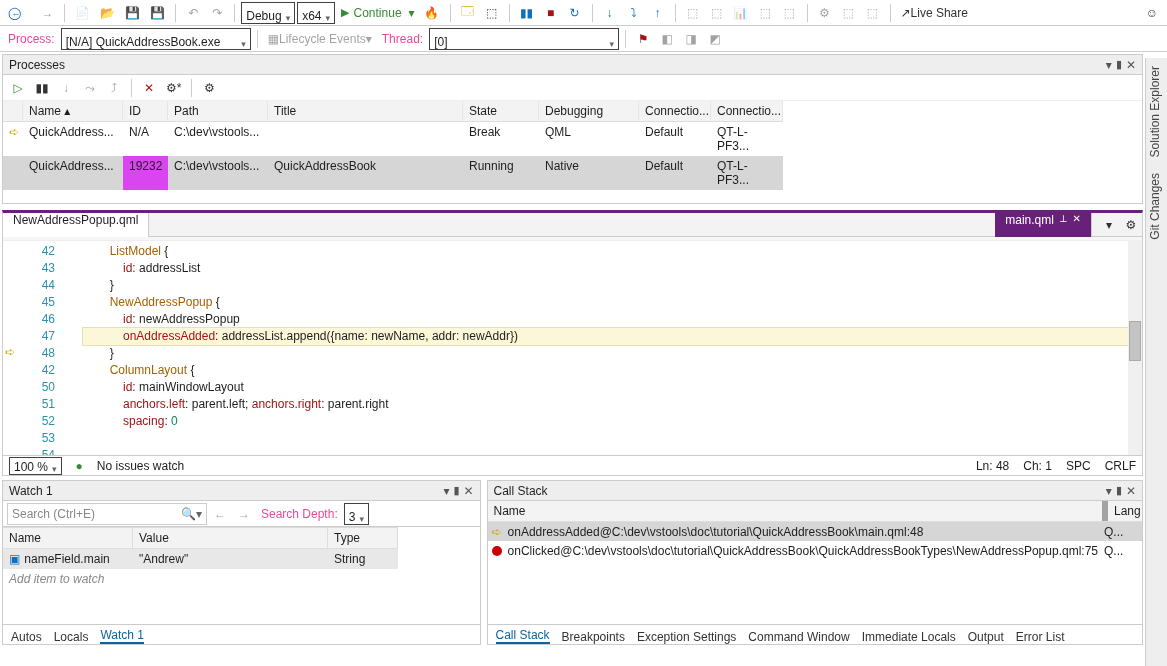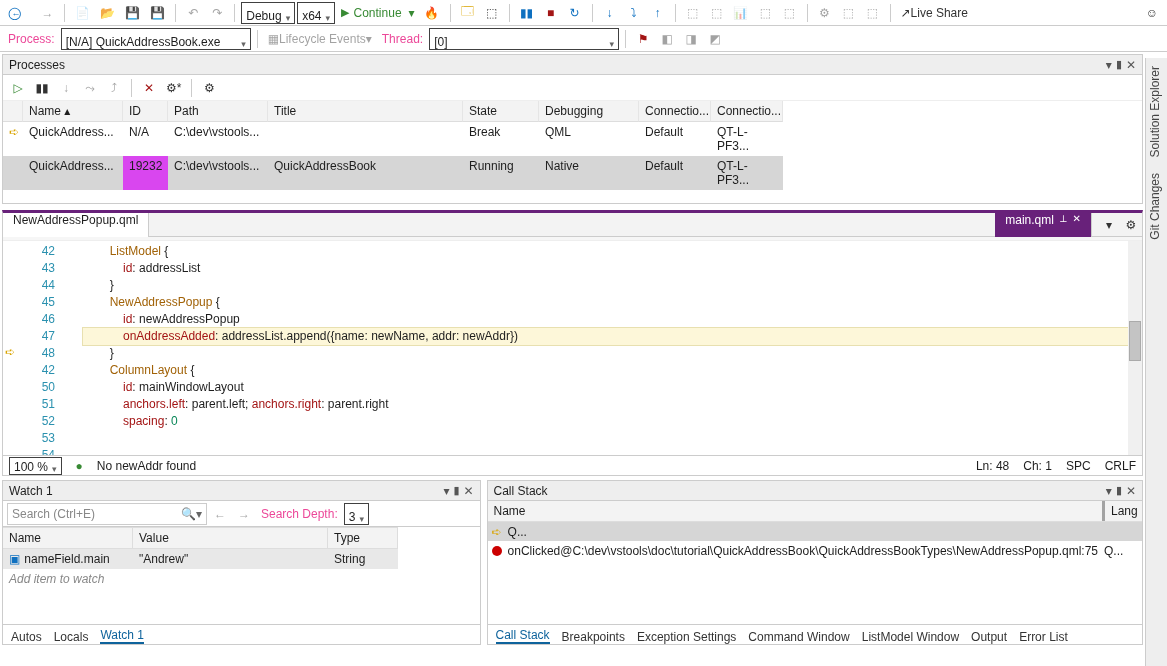--- a/index.html
+++ b/index.html
@@ -221,21 +221,21 @@
     <div class="scrolltrack">
       <div class="scrollthumb" style="top:80px;height:40px"></div>
     </div>
   </div>
   <div class="status">
     <span class="tb-dd" style="height:18px">
         <span>100 %</span>
         <span class="chev">▾</span>
       </span>
     <span style="color:#388a34">●</span>
-    <span>No newAddr found</span>
+    <span>No issues watch</span>
     <span class="right">
       <span>Ln: 48</span>
       <span>Ch: 1</span>
       <span>SPC</span>
       <span>CRLF</span>
     </span>
   </div>
 </div>
 
 <div class="bottom" style="margin:4px 24px 0 2px;gap:6px">
@@ -286,38 +286,39 @@
     <div class="panel-title">
         <span>Call Stack</span>
       <span class="panel-tools">
           <span>▾</span>
           <span class="pin">▮</span>
           <span>✕</span>
         </span>
     </div>
     <div style="display:flex;border-bottom:1px solid #ddd;background:#f3f3f3">
       <div style="flex:1;padding:3px 6px">Name</div>
-      <div style="width:40px;padding:3px 6px;border-left:3px solid #a3a3a3">Lang</div>
+      <div style="width:40px;padding:3px 6px;border-left:6px solid #a3a3a3">Lang</div>
     </div>
     <div class="cs-row sel">
       <span class="gutter-arrow">➪</span>
+      <span style="flex:1;overflow:hidden;text-overflow:ellipsis;white-space:nowrap">onAddressAdded@C:\dev\vstools\doc\tutorial\QuickAddressBook\main.qml:48</span>
       <span style="width:34px">Q...</span>
     </div>
     <div class="cs-row">
       <span class="dot-red"></span>
       <span style="flex:1;overflow:hidden;text-overflow:ellipsis;white-space:nowrap">onClicked@C:\dev\vstools\doc\tutorial\QuickAddressBook\QuickAddressBookTypes\NewAddressPopup.qml:75</span>
       <span style="width:34px">Q...</span>
     </div>
     <div style="flex:1"></div>
     <div class="tabbar">
       <span class="act">Call Stack</span>
       <span>Breakpoints</span>
       <span>Exception Settings</span>
       <span>Command Window</span>
-      <span>ListModel Window</span>
+      <span>Immediate Locals</span>
       <span>Output</span>
       <span>Error List</span>
     </div>
   </div>
 </div>
 
 <div class="sidebar">
   <span>Solution Explorer</span>
   <span>Git Changes</span>
 </div>

